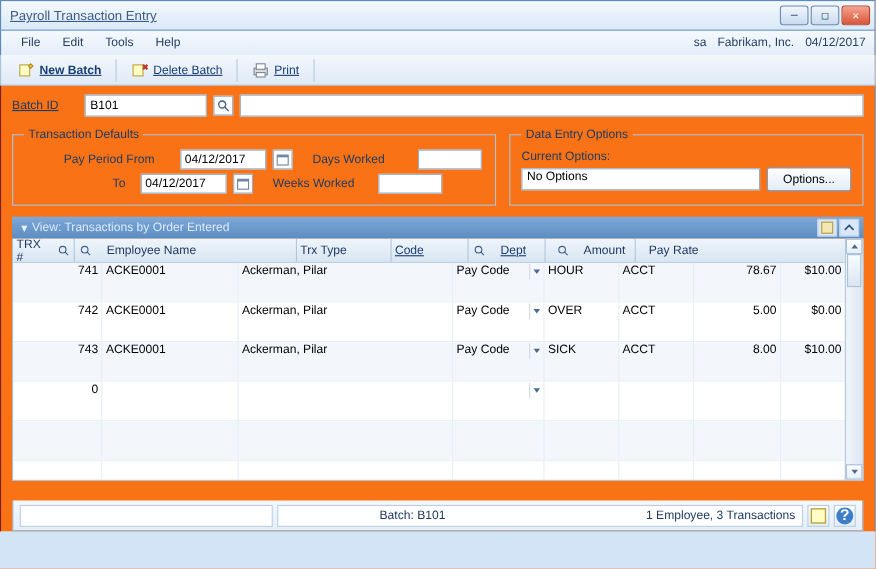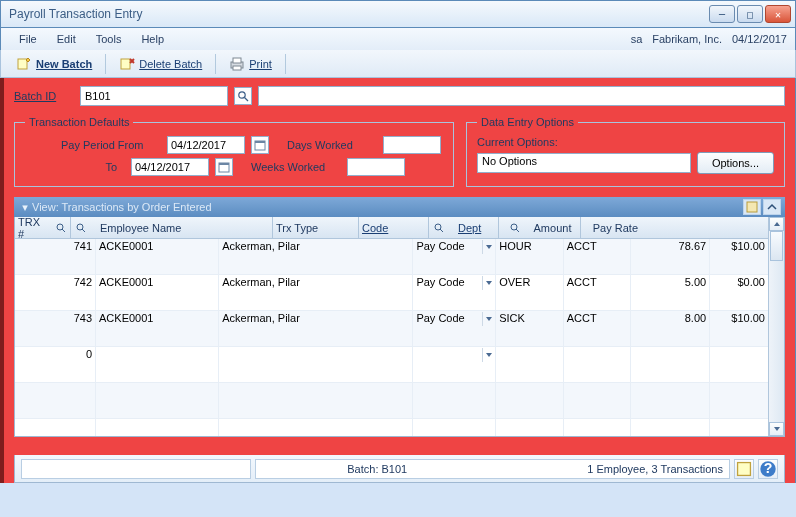--- a/index.html
+++ b/index.html
@@ -1,40 +1,40 @@
 <!DOCTYPE html>
 <html><head>
 <meta charset="utf-8">
 <style>
 * { box-sizing: border-box; margin: 0; padding: 0; font-family: "Segoe UI", Tahoma, sans-serif; font-size: 11px; }
 body { background: #d4e4f7; width: 796px; height: 517px; overflow: hidden; }
 
 
 .titlebar { height: 28px; background: linear-gradient(#f5f9fd,#d9e8f7); border: 1px solid #5b8ab8; display: flex; align-items: center; padding: 0 4px 0 8px; }
-.titlebar .title { flex: 1; font-size: 12px; color: #3b5d85; }
+.titlebar .title { flex: 1; font-size: 12px; color: #3b5d85; text-decoration: underline; }
 .winbtns { display: flex; gap: 2px; }
 .winbtn { width: 26px; height: 18px; border: 1px solid #6a8bb0; border-radius: 3px; background: linear-gradient(#f2f6fb,#cadbef); display: flex; align-items: center; justify-content: center; font-family: monospace; font-size: 10px; color: #2e5078; }
 .winbtn.close { background: linear-gradient(#f7a28f,#d9553a); color: #fff; border-color: #b0462f; font-weight: bold; }
 
 
 .menubar { height: 22px; background: linear-gradient(#f4f9fe,#e3edf8); border-left:1px solid #5b8ab8; border-right:1px solid #5b8ab8; display:flex; align-items:center; padding: 0 8px; }
 .menubar .menuitem { padding: 2px 10px; color: #2a4164; }
 .menubar .right { margin-left: auto; color:#2a4164; display:flex; gap:10px; }
 
 
 .toolbar { height: 28px; background: linear-gradient(#f2f7fc,#dfeaf6); border:1px solid #a9c3dd; border-top:none; display:flex; align-items:center; padding: 0 6px; gap:2px; }
 .tbtn { display:flex; align-items:center; gap:4px; padding:2px 8px; border:1px solid transparent; }
 .tsep { width:1px; height:20px; background:#b2c9de; margin:0 2px; }
 .ticon { width:16px; height:16px; display:inline-block; }
 .tlink { text-decoration: underline; color:#1a3e73; font-weight:bold; }
 .tplain { color:#1a3e73; text-decoration: underline; }
 .ticon.file svg, .ticon svg { width:16px; height:16px; }
 
 
-.content { padding: 8px 10px 0 10px; border-left:4px solid #7f1d1d; border-right:1px solid #5b8ab8; background:#ef4444; }
+.content { padding: 8px 10px 0 10px; border-left:1px solid #7f1d1d; border-right:1px solid #5b8ab8; background:#f97316; }
 
 .row { display:flex; align-items:center; gap:6px; }
 .lbl { color:#203a60; text-decoration: underline; }
 .textbox { background:#fff; border:1px solid #93aecb; height:20px; padding:1px 4px; }
 .lookup { width:18px; height:18px; border:1px solid #93aecb; background:#fdfdfd; display:flex; align-items:center; justify-content:center; }
 .lookup svg{width:12px;height:12px;}
 
 .fieldsets { display:flex; gap:12px; margin-top:10px; }
 fieldset { border:1px solid #a9c3dd; padding: 8px 10px 10px 10px; }
 legend { color:#203a60; padding:0 4px; }
@@ -142,21 +142,21 @@
         </svg></span>
     <span class="tplain">Print</span>
   </div>
   <div class="tsep"></div>
 </div>
 
 <div class="content">
 
   <div class="row">
     <span class="lbl" style="width:60px;">Batch ID</span>
-    <input class="textbox" style="width: 148px;" value="B101">
+    <input class="textbox" style="width: 111px;" value="B101">
     <div class="lookup">
         <svg viewBox="0 0 12 12">
           <circle cx="5" cy="5" r="3.2" fill="none" stroke="#3d5f88" stroke-width="1.2"></circle>
           <line x1="7.5" y1="7.5" x2="11" y2="11" stroke="#3d5f88" stroke-width="1.2"></line>
         </svg>
       </div>
     <div class="textbox spacer-after-batch" id="long-textbox"></div>
   </div>
 
   <div class="fieldsets">

